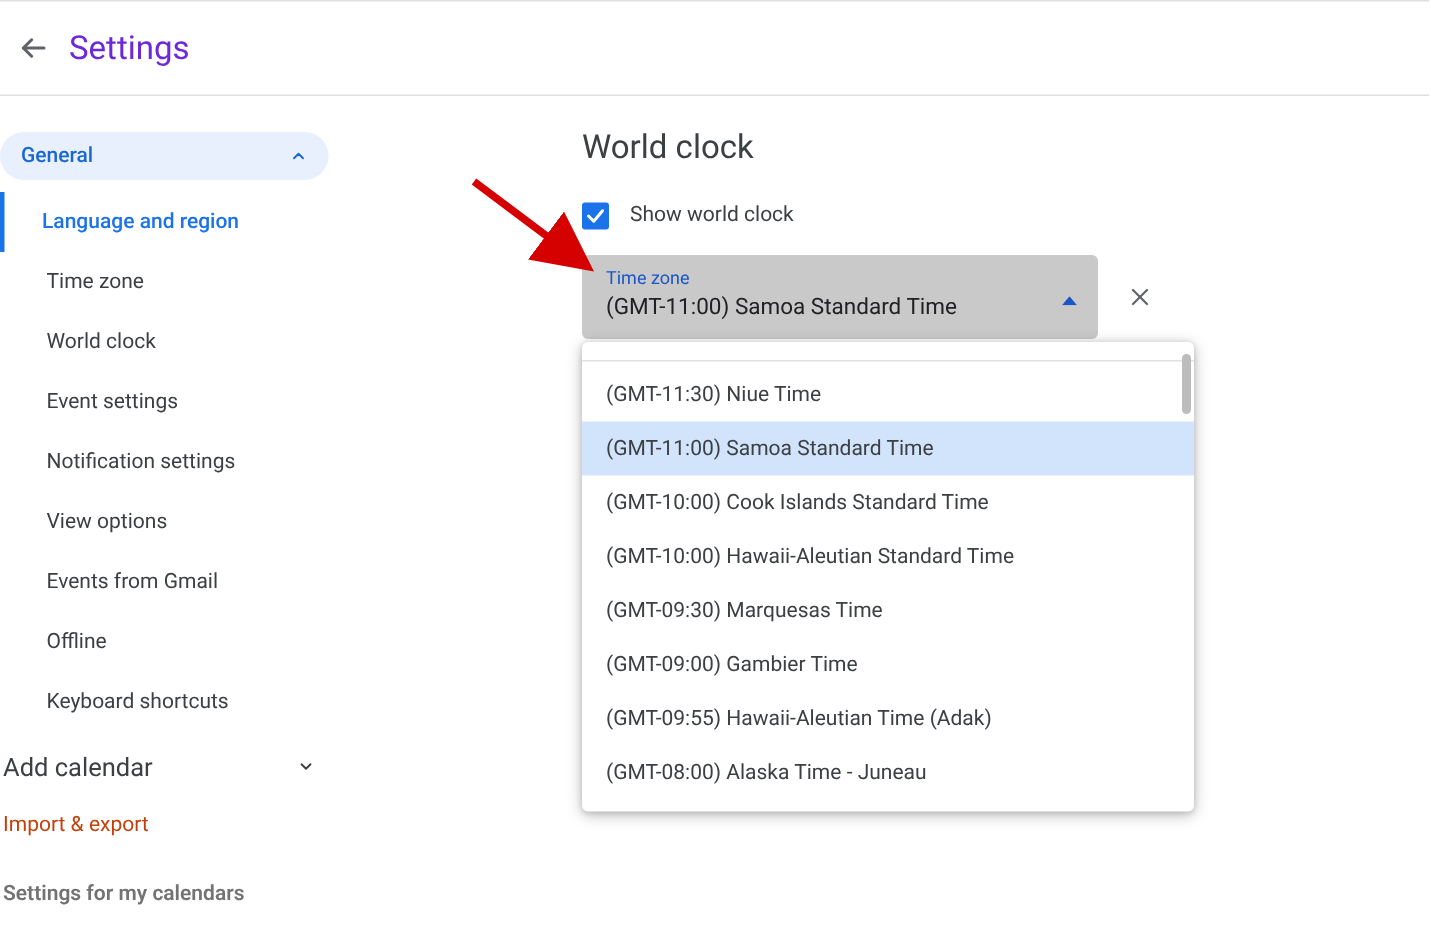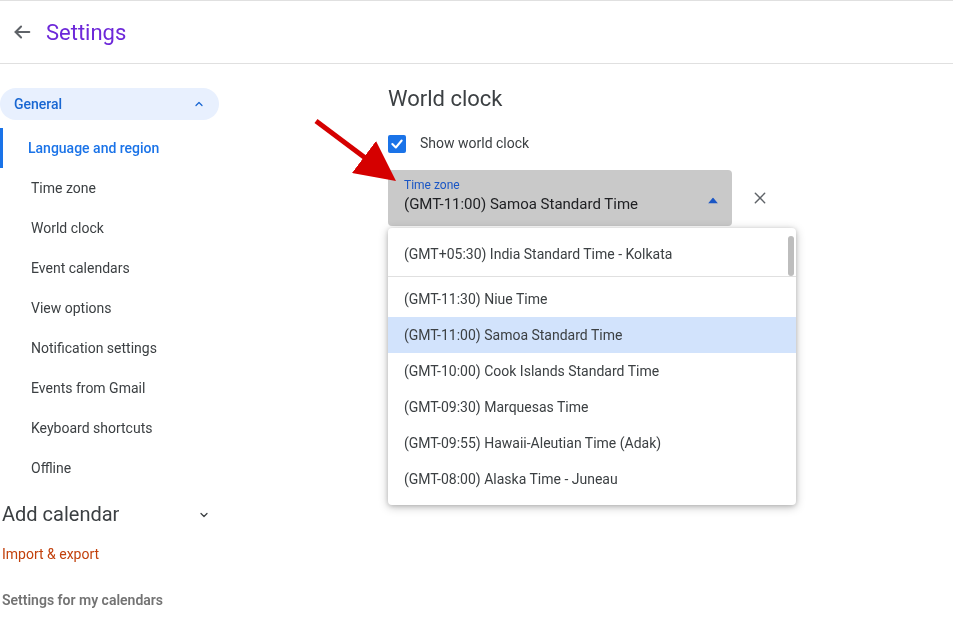--- a/index.html
+++ b/index.html
@@ -67,21 +67,21 @@
     color: #3c4043;
     border-left: 3px solid transparent;
   }
   .sidebar-item.selected {
     color: #1a73e8;
     font-weight: 500;
     border-left: 3px solid #1a73e8;
     padding-left: 25px;
   }
   .sidebar-subhead {
-    font-size: 20px;
+    font-size: 17px;
     padding: 14px 0 6px 2px;
     color: #3c4043;
     display:flex;
     align-items:center;
     justify-content: space-between;
     width: 210px;
     cursor: pointer;
   }
   .sidebar-subhead-plain {
     font-size: 14px;
@@ -227,26 +227,26 @@
         <svg width="12" height="12" viewBox="0 0 24 24" fill="none" stroke="#1967d2" stroke-width="2.5" stroke-linecap="round" stroke-linejoin="round">
             <polyline points="6 15 12 9 18 15"></polyline>
           </svg>
       </span>
     </div>
 
     <div class="sidebar-list">
       <div class="sidebar-item selected">Language and region</div>
       <div class="sidebar-item">Time zone</div>
       <div class="sidebar-item">World clock</div>
-      <div class="sidebar-item">Event calendars</div>
+      <div class="sidebar-item">Event settings</div>
+      <div class="sidebar-item">Notification settings</div>
       <div class="sidebar-item">View options</div>
-      <div class="sidebar-item">Notification settings</div>
       <div class="sidebar-item">Events from Gmail</div>
+      <div class="sidebar-item">Offline</div>
       <div class="sidebar-item">Keyboard shortcuts</div>
-      <div class="sidebar-item">Offline</div>
     </div>
 
     <div class="sidebar-subhead">
       <span>Add calendar</span>
       <span>
         <svg width="12" height="12" viewBox="0 0 24 24" fill="none" stroke="#3c4043" stroke-width="2.5" stroke-linecap="round" stroke-linejoin="round">
             <polyline points="6 9 12 15 18 9"></polyline>
           </svg>
       </span>
     </div>
@@ -280,26 +280,27 @@
       </div>
       <div class="close-btn">
         <svg width="16" height="16" viewBox="0 0 24 24" fill="none" stroke="#5f6368" stroke-width="2.2" stroke-linecap="round">
             <line x1="5" y1="5" x2="19" y2="19"></line>
             <line x1="19" y1="5" x2="5" y2="19"></line>
           </svg>
       </div>
 
       <div class="menu">
         <div class="menu-scroll-thumb"></div>
-        <div class="menu-item">(GMT+05:30) India Standard Time - Kolkata</div>
         <div class="menu-divider"></div>
         <div class="menu-item">(GMT-11:30) Niue Time</div>
         <div class="menu-item sel">(GMT-11:00) Samoa Standard Time</div>
         <div class="menu-item">(GMT-10:00) Cook Islands Standard Time</div>
+        <div class="menu-item">(GMT-10:00) Hawaii-Aleutian Standard Time</div>
         <div class="menu-item">(GMT-09:30) Marquesas Time</div>
+        <div class="menu-item">(GMT-09:00) Gambier Time</div>
         <div class="menu-item">(GMT-09:55) Hawaii-Aleutian Time (Adak)</div>
         <div class="menu-item">(GMT-08:00) Alaska Time - Juneau</div>
       </div>
     </div>
 
   </div>
 </div>
 
 <svg class="arrow-annot" width="90" height="80" viewBox="0 0 90 80">
   <defs>

